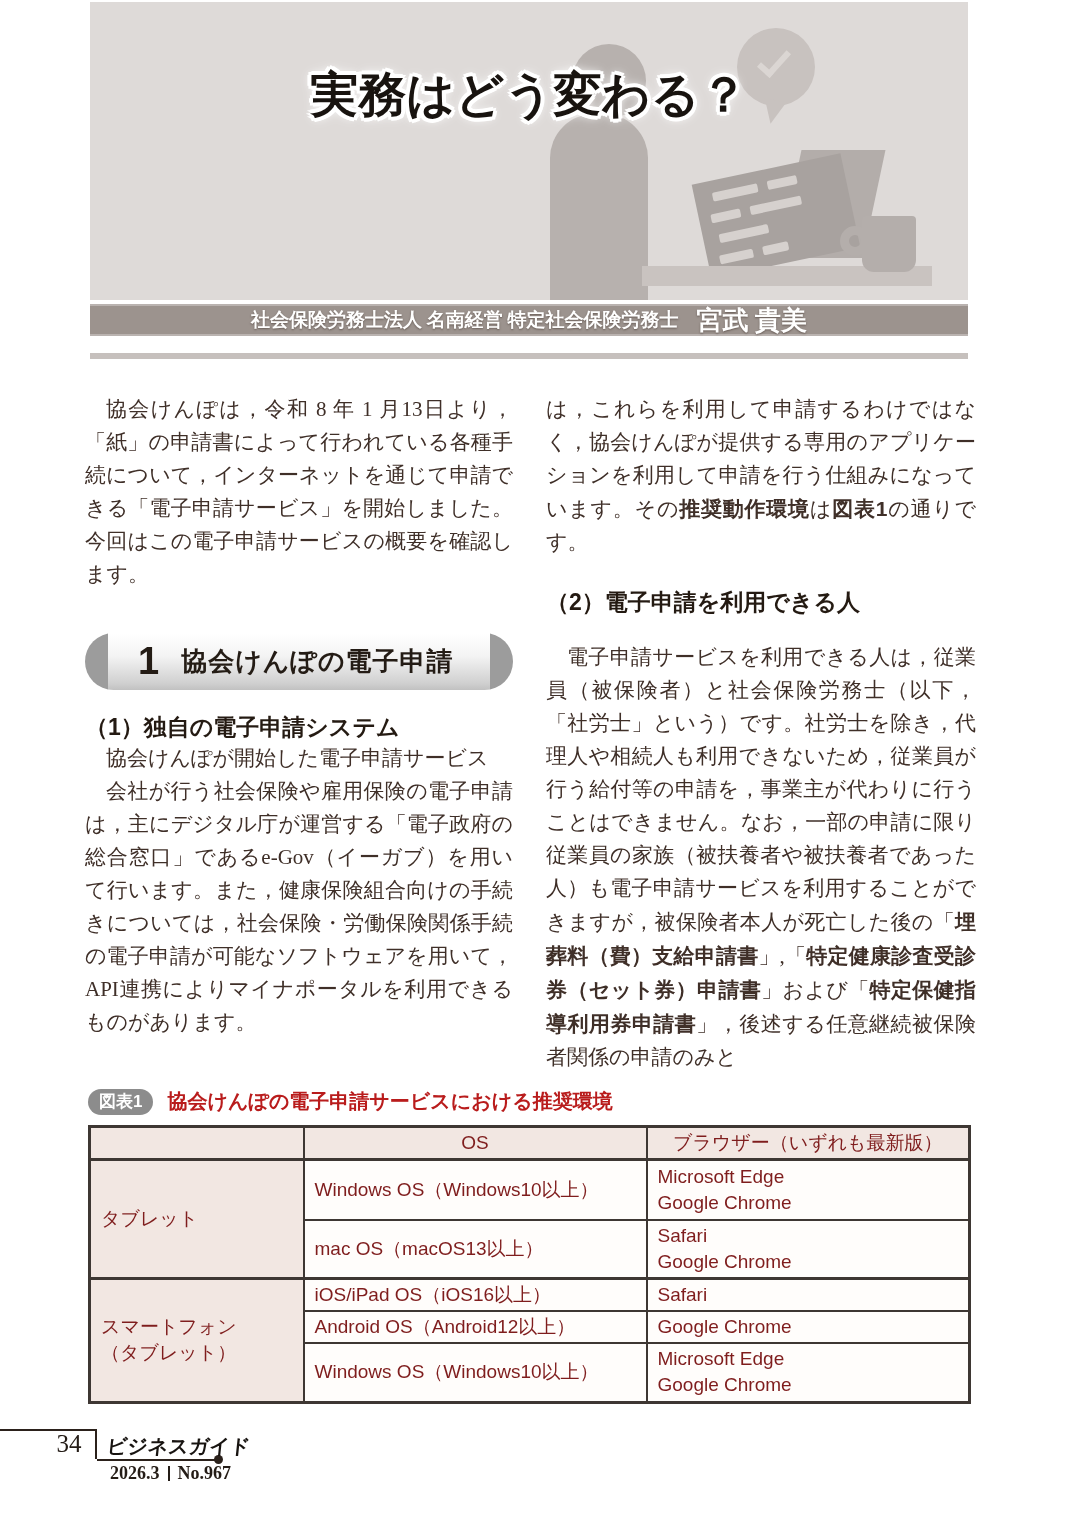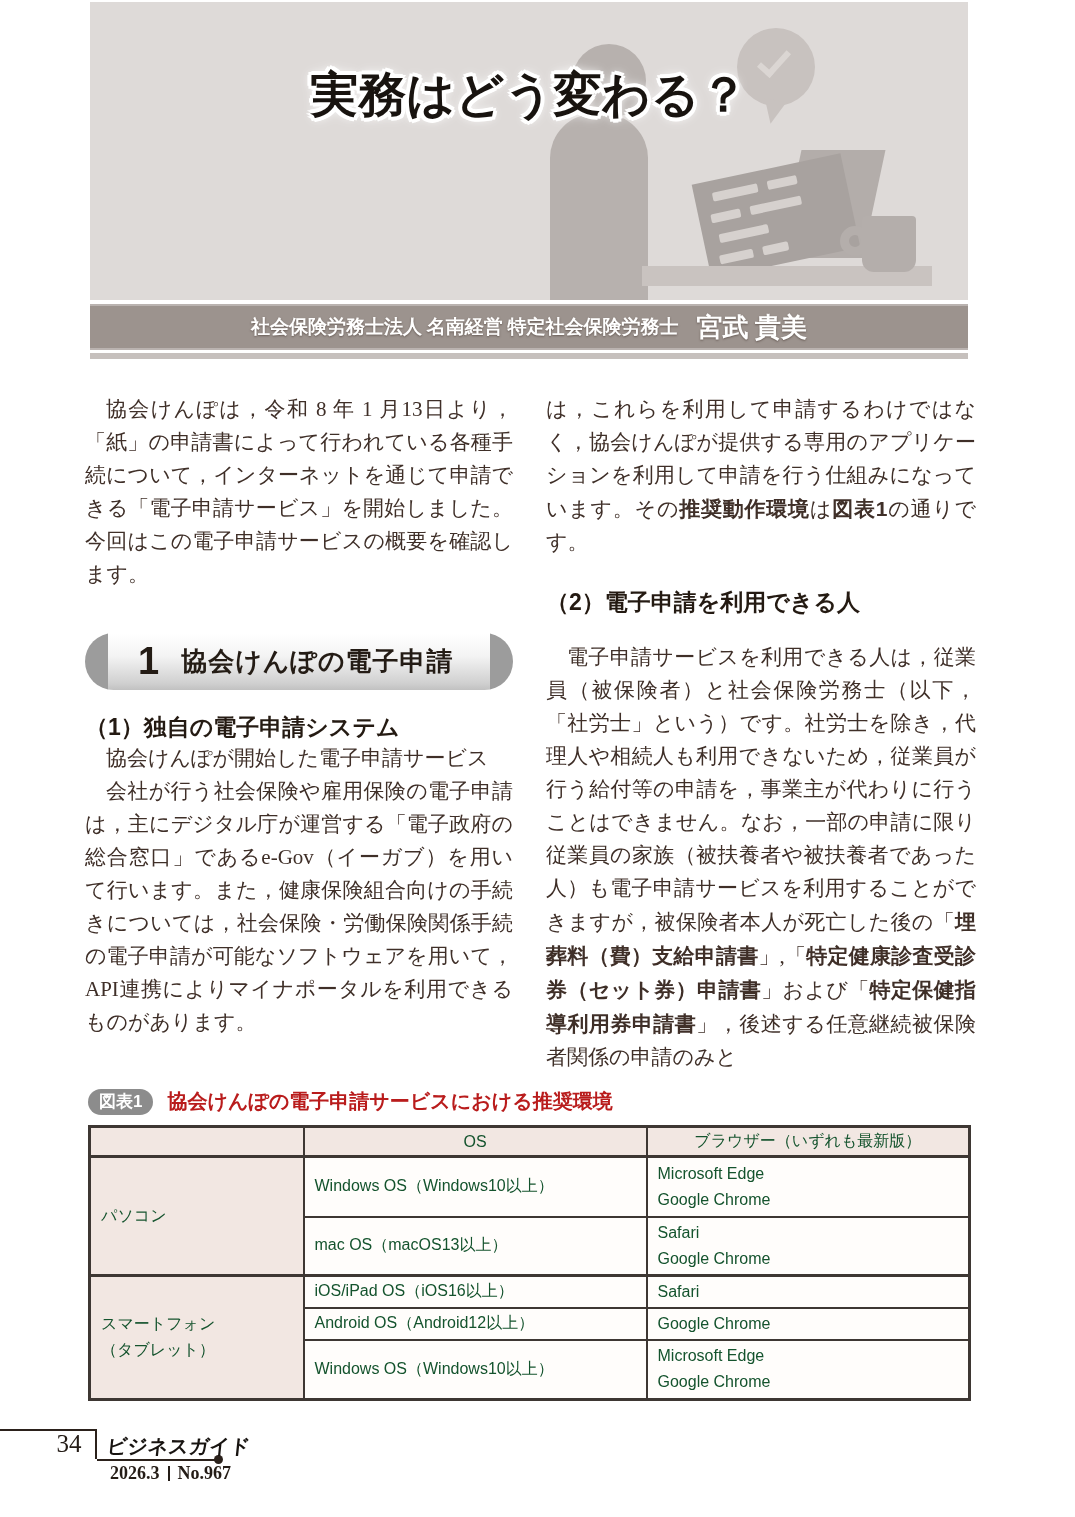--- a/index.html
+++ b/index.html
@@ -51,21 +51,21 @@
       -3px -3px 0 #fff, 3px -3px 0 #fff, -3px 3px 0 #fff, 3px 3px 0 #fff,
       -4px 0 0 #fff, 4px 0 0 #fff, 0 -4px 0 #fff, 0 4px 0 #fff,
       0 0 10px #fff, 0 0 14px #fff;
   }
   .t1 { font-size: 40px; line-height: 56px; letter-spacing: 2px; }
   .t2 { font-size: 48px; line-height: 62px; }
   .t3 { font-size: 48px; line-height: 62px; }
 
   
   .author-bar {
-    position: absolute; left: 90px; top: 304px; width: 878px; height: 46px;
+    position: absolute; left: 90px; top: 304px; width: 878px; height: 32px;
     background: #9c938e; color: #ffffff;
     display: flex; align-items: center; justify-content: center; gap: 18px;
     box-shadow: inset 0 2px 0 rgba(255,255,255,0.3), inset 0 -2px 0 rgba(255,255,255,0.3);
   }
   .aff { font-size: 19px; font-weight: bold; text-shadow: 0 1px 2px rgba(60,45,38,.55); }
   .auth-name { font-size: 26px; font-weight: bold; text-shadow: 0 1px 2px rgba(60,45,38,.55); }
   .author-strip { position: absolute; left: 90px; top: 353px; width: 878px; height: 6px; background: #c6c0bd; }
 
   
   .col {
@@ -105,21 +105,21 @@
   .fig-badge {
     background: #8c8c8c; color: #fff; border-radius: 13px;
     font-family: "Liberation Sans", "DejaVu Sans", sans-serif;
     font-weight: bold; font-size: 17px; line-height: 22px; padding: 2px 11px;
   }
   .fig-title { font-family: Liberation Serif, serif; font-weight: bold; font-size: 20px; color: #b91c1c; }
 
   table.env {
     border-collapse: collapse; width: 880px; table-layout: fixed;
     font-family: "Liberation Sans", "DejaVu Sans", sans-serif;
-    font-size: 16px; color: #14532d; background: #fffdfb;
+    font-size: 19px; color: #7f1d1d; background: #fffdfb;
     border: 3px solid #3e3733;
   }
   table.env td { border: 2px solid #3e3733; vertical-align: middle; padding: 2px 10px; }
   .tint { background: #f2e7e2; }
   tr.head td { height: 30px; text-align: center; border-bottom: 3px solid #3e3733; }
   tr.gsep td { border-top: 3px solid #3e3733; }
   td.glabel { white-space: pre-line; line-height: 26px; }
   td.br-cell { white-space: pre-line; line-height: 26px; }
   .h60 { height: 60px; } .h58 { height: 58px; } .h30 { height: 30px; } .h29 { height: 29px; }
 
@@ -212,21 +212,21 @@
           <col style="width:343px">
           <col style="width:323px">
         </colgroup>
       <tbody>
           <tr class="head">
         <td class="tint"></td>
         <td class="tint">OS</td>
         <td class="tint">ブラウザー（いずれも最新版）</td>
       </tr>
       <tr class="gsep">
-        <td class="tint glabel" rowspan="2">パソコン</td>
+        <td class="tint glabel" rowspan="2">タブレット</td>
         <td class="h60">Windows OS（Windows10以上）</td>
         <td class="h60 br-cell">Microsoft Edge
 Google Chrome</td>
       </tr>
       <tr>
         <td class="h58">mac OS（macOS13以上）</td>
         <td class="h58 br-cell">Safari
 Google Chrome</td>
       </tr>
       <tr class="gsep">

